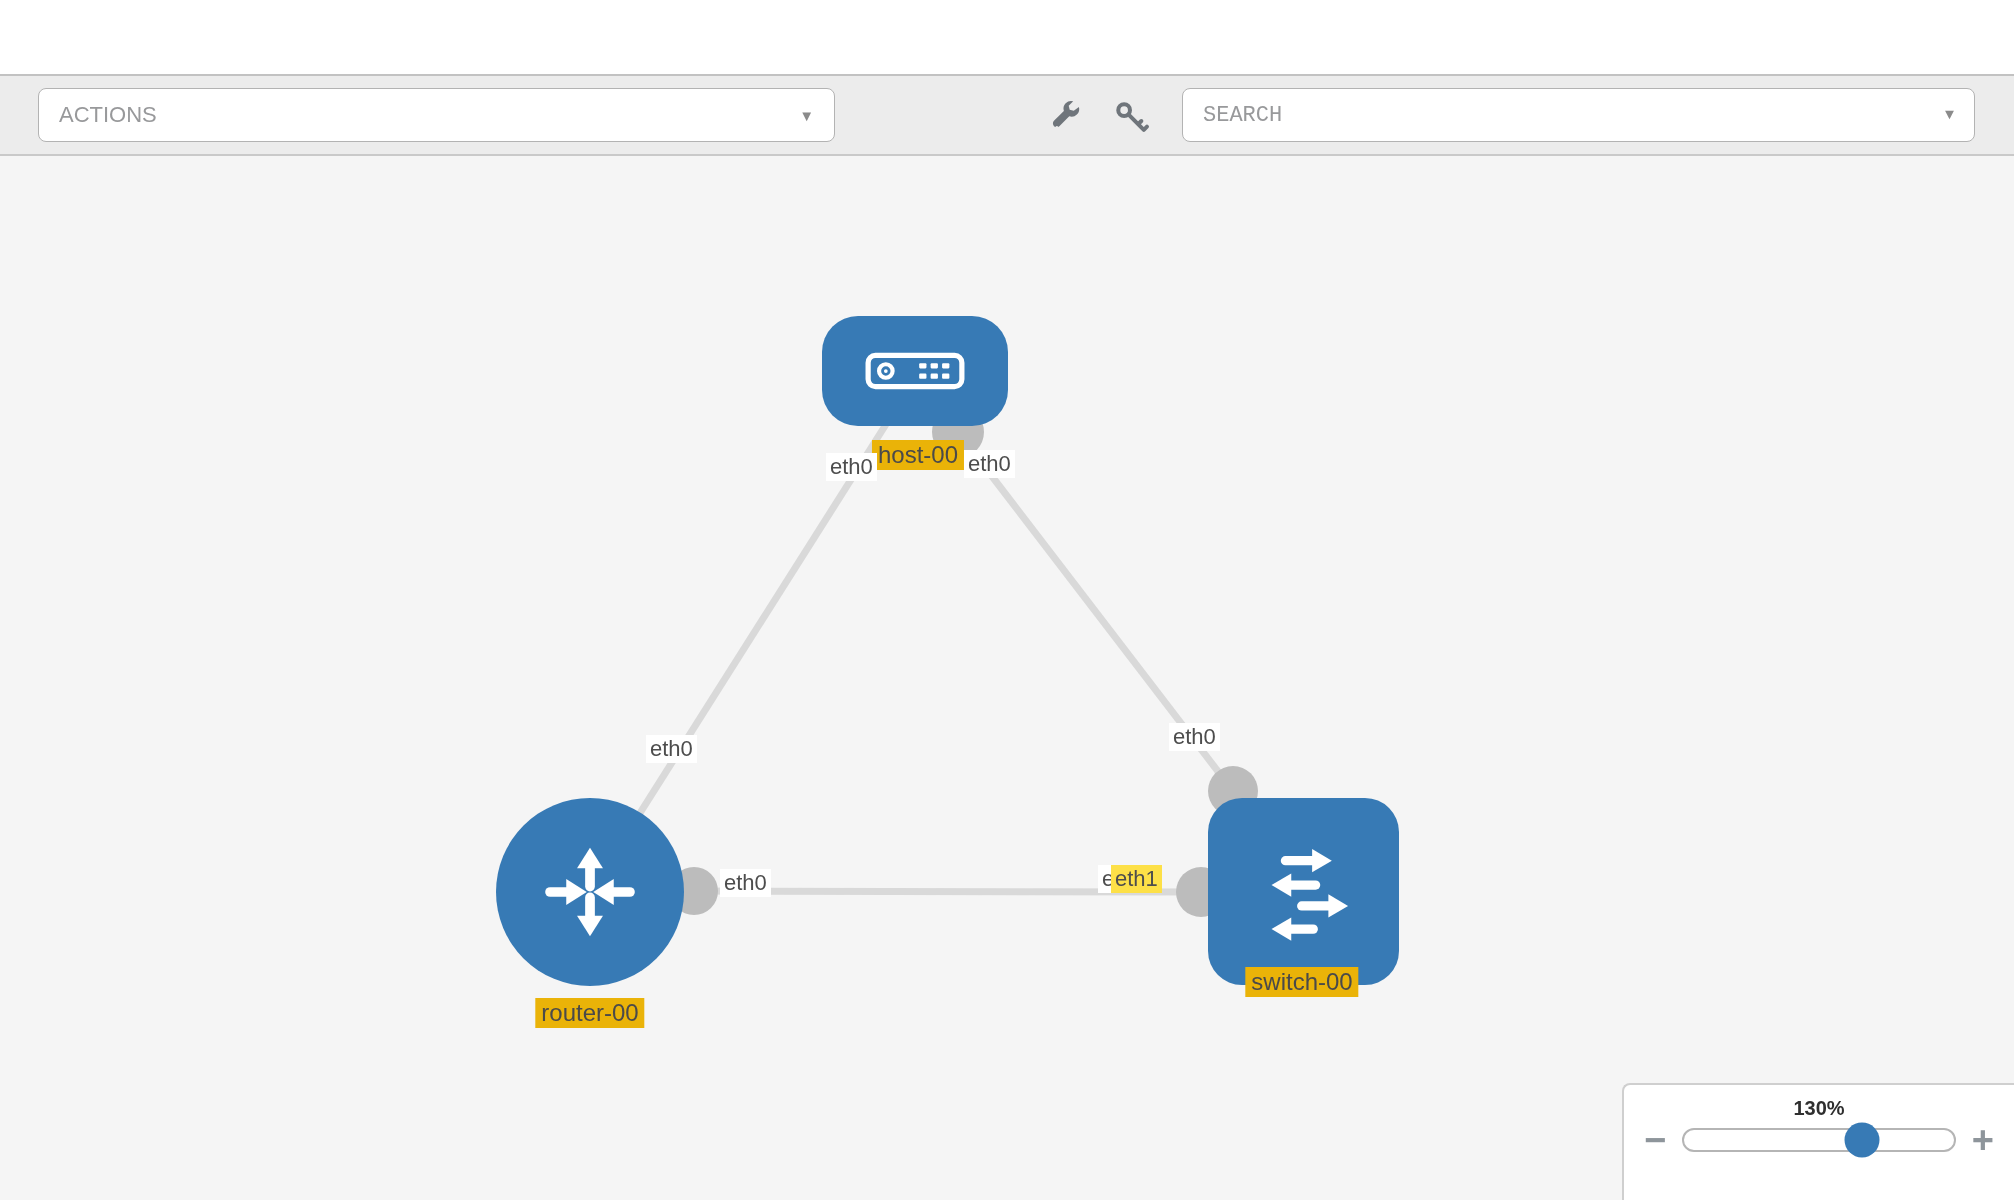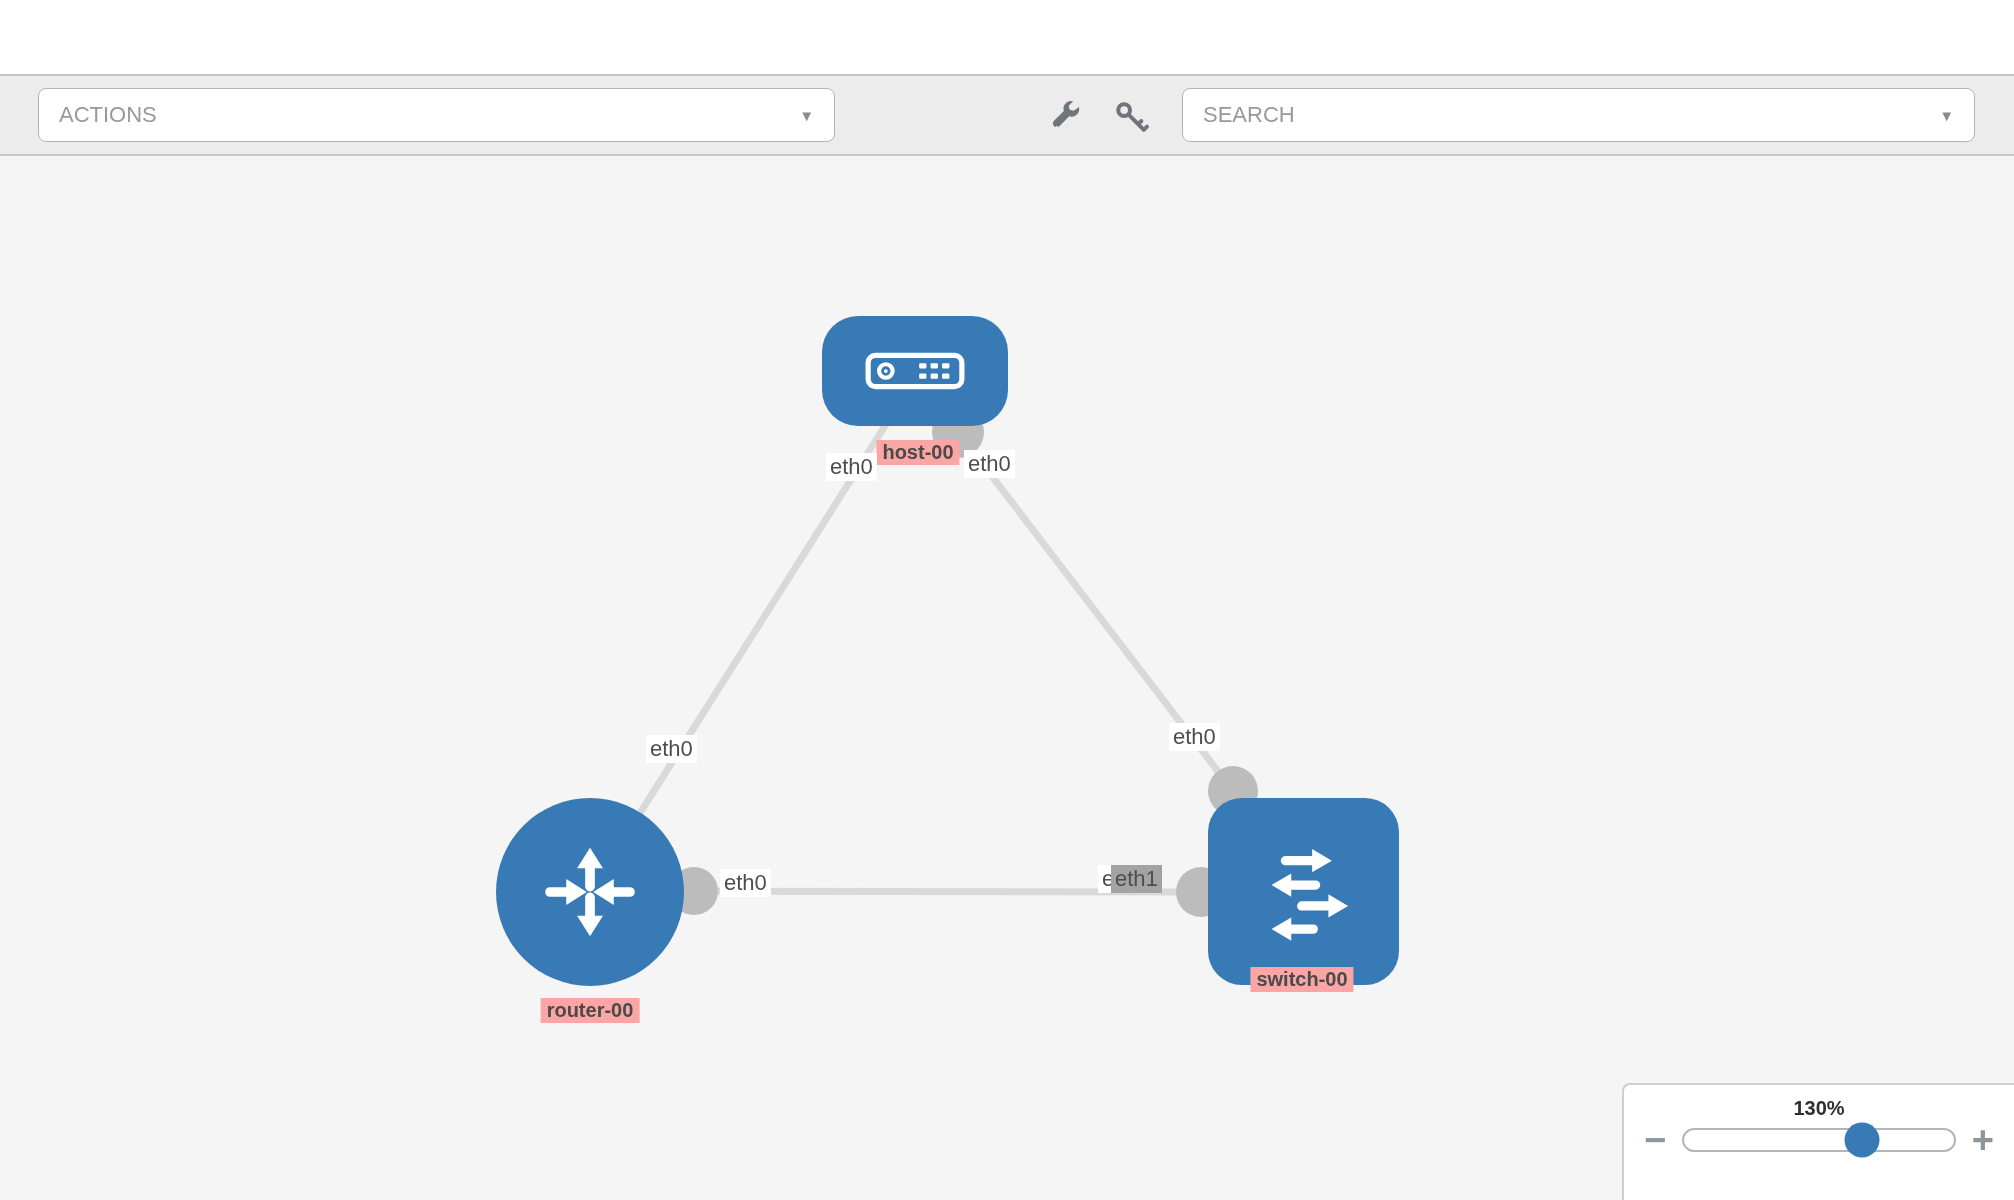--- a/index.html
+++ b/index.html
@@ -29,21 +29,21 @@
     background:#ececec; box-sizing:border-box;
     border-top:2px solid #c2c2c2; border-bottom:2px solid #c9c9c9;
   }
   .combo {
     position:absolute; top:12px; height:54px; box-sizing:border-box;
     background:#ffffff; border:1px solid #b3b3b3; border-radius:8px;
     display:flex; align-items:center; padding:0 20px;
     color:#98999b; font-size:22px; cursor:pointer;
   }
   .combo-actions { left:38px;  width:797px;gap:16px; }
-  .combo-search  { left:1182px; width:793px; }
+  .combo-search  { left:1182px; width:793px;font-family:Liberation Mono, monospace; }
   .caret { margin-left:auto; color:#8b8b8b; font-size:15px; }
 
   .tool-icon { position:absolute; top:24px; width:36px; height:36px; cursor:pointer; }
   .tool-icon-wrench { left:1048px; }
   .tool-icon-key    { left:1114px; }
 
   
   .canvas {
     position:absolute; top:156px; left:0; width:2014px; height:1044px;
     background:#f5f5f5; overflow:hidden;
@@ -53,40 +53,40 @@
   .node {
     position:absolute; z-index:2; background:#377ab5;
     display:flex; align-items:center; justify-content:center; cursor:pointer;
   }
   .node-host   { left:822px;  top:160px; width:186px; height:110px; border-radius:36px; }
   .node-router { left:496px;  top:642px; width:188px; height:188px; border-radius:50%; }
   .node-switch { left:1208px; top:642px; width:191px; height:187px; border-radius:34px; }
 
   .node-label {
     position:absolute; z-index:3; transform:translateX(-50%);
-    background:#fca5a5; color:#4a4a4a; font-size:20px;
-    padding:1px 6px; white-space:nowrap;font-weight:bold;
+    background:#eab308; color:#4a4a4a; font-size:24px;
+    padding:1px 6px; white-space:nowrap;
   }
   .label-host   { left:918px;  top:284px; }
   .label-router { left:590px;  top:842px;text-align:center; }
   .label-switch { left:1302px; top:811px; }
 
   .eth {
     position:absolute; z-index:3; background:#ffffff; color:#4d4d4d;
     font-size:22px; padding:1px 4px; white-space:nowrap; line-height:1.2;
   }
   .eth-0 { left:826px;  top:297px; }
   .eth-1 { left:964px;  top:294px; }
   .eth-2 { left:646px;  top:579px; }
   .eth-3 { left:720px;  top:713px; }
   .eth-4 { left:1169px; top:567px; }
   .eth-pair { left:1098px; top:709px; padding:0; background:transparent; }
   .eth-pair .eth-under { background:#ffffff; padding:1px 4px; display:inline-block; }
   .eth-pair .eth-over  {
-    position:absolute; left:13px; top:0; background:#a3a3a3; padding:1px 4px;
+    position:absolute; left:13px; top:0; background:#fde047; padding:1px 4px;
   }
 
   
   .zoom-panel {
     position:absolute; z-index:4; left:1622px; top:927px; width:392px; height:117px;
     box-sizing:border-box; background:#ffffff;
     border:2px solid #cfcfcf; border-right:none; border-bottom:none;
     border-top-left-radius:8px;
   }
   .zoom-level { text-align:center; margin-top:12px; font-size:20px; color:#2f2f2f;font-weight:bold; }

